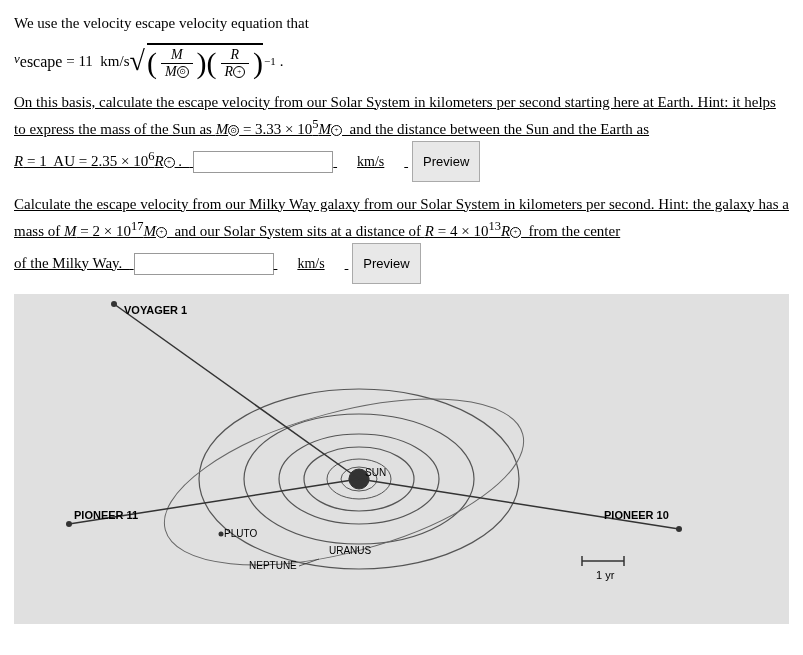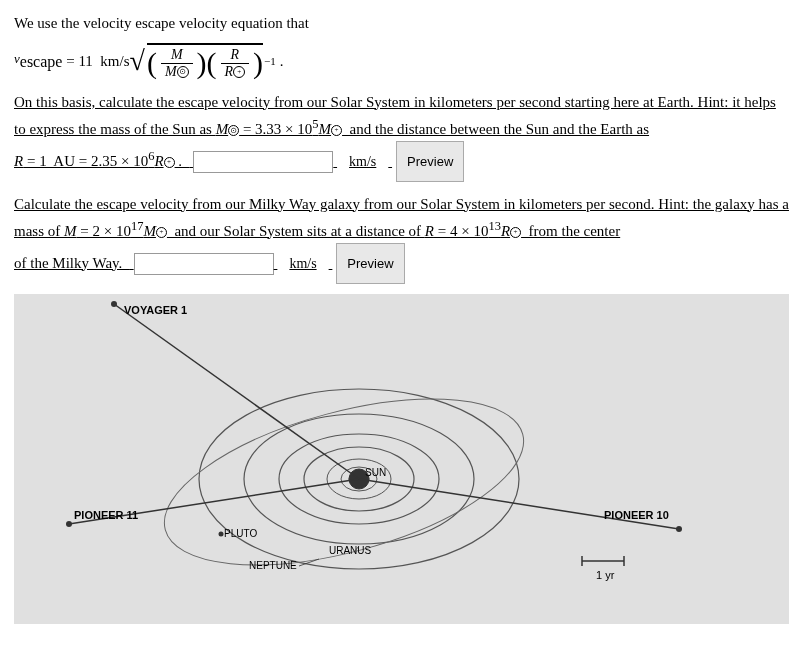--- a/index.html
+++ b/index.html
@@ -78,21 +78,21 @@
       border: 1px solid #aaa;
       background: #e8e8e8;
       padding: 12px 10px;
       cursor: pointer;
       font-size: 13px;
       font-family: Arial, sans-serif;
       margin-left: 4px;
     }
     .km-label {
       font-size: 14px;
-      margin: 0 12px;
+      margin: 0 20px;
     }
     .diagram-container {
       background: #e8e8e8;
       border: none;
       margin-top: 10px;
       width: 775px;
       height: 330px;
       position: relative;
       overflow: hidden;
     }

